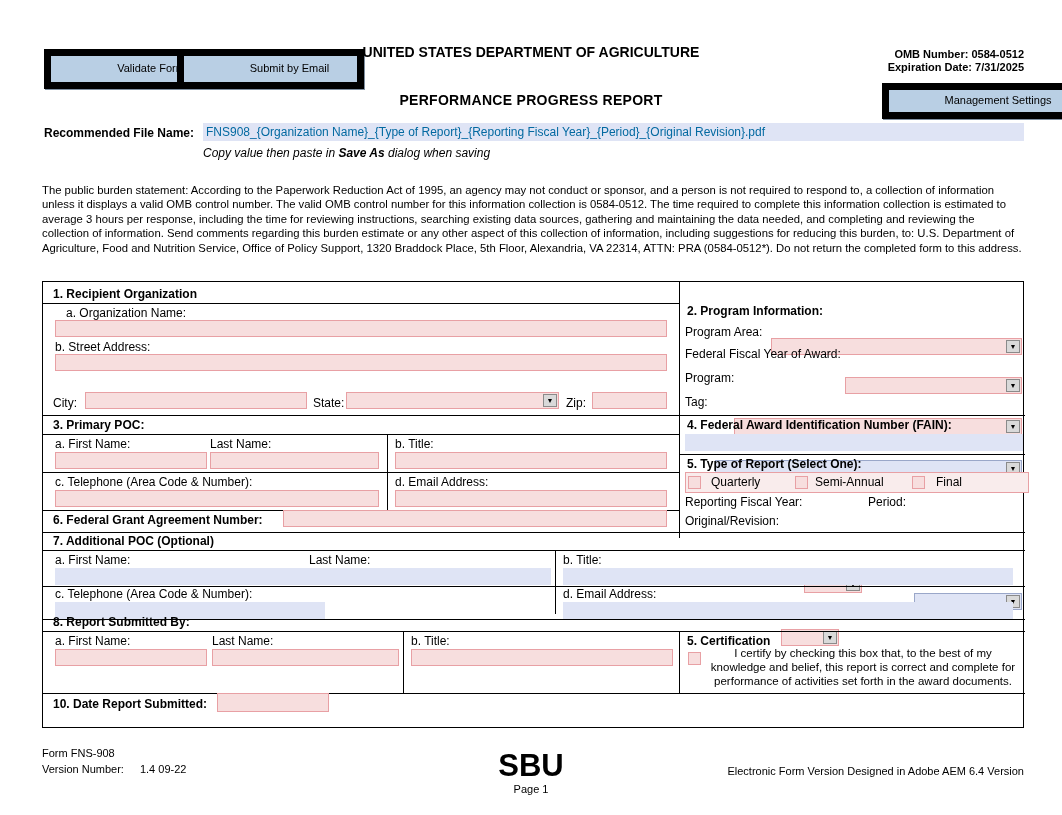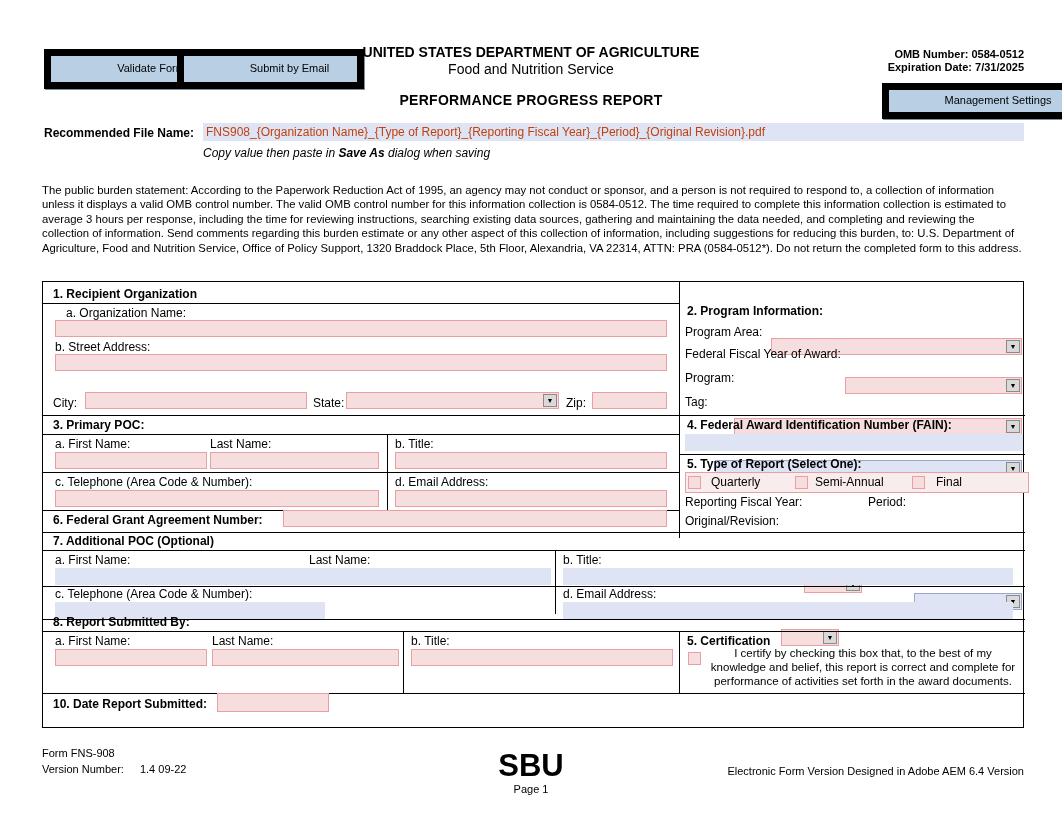--- a/index.html
+++ b/index.html
@@ -34,21 +34,21 @@
   .hdr-line1{position:absolute;left:0;top:44px;width:1062px;text-align:center;font-size:14px;font-weight:bold;}
   .hdr-line2{position:absolute;left:0;top:61px;width:1062px;text-align:center;font-size:14px;}
   .hdr-title{position:absolute;left:0;top:92px;width:1062px;text-align:center;font-size:14px;font-weight:bold;letter-spacing:.3px;}
   .omb1{position:absolute;right:38px;top:48px;font-size:11px;font-weight:bold;text-align:right;}
   .omb2{position:absolute;right:38px;top:61px;font-size:11px;font-weight:bold;text-align:right;}
 
   
   .recfile-label{position:absolute;left:44px;top:126px;font-size:12px;font-weight:bold;}
   .recfile-value{
     position:absolute;left:203px;top:123px;width:821px;height:18px;
-    background:#dfe4f5;border:none;font-size:12px;color:#c2410c;padding-left:3px;line-height:18px;
+    background:#dfe4f5;border:none;font-size:12px;color:#0369a1;padding-left:3px;line-height:18px;
     box-sizing:border-box;
   }
   .recfile-note{position:absolute;left:203px;top:146px;font-size:12px;font-style:italic;}
   .recfile-note b{font-style:italic;}
 
   
   .burden{
     position:absolute;left:42px;top:183px;width:982px;
     font-size:11.3px;line-height:14.4px;text-align:left;
   }
@@ -90,21 +90,20 @@
 </head>
 <body>
 
 <div class="page">
 
   <div class="btn" id="validate-form-button">Validate Form</div>
   <div class="btn" id="submit-email-button">Submit by Email</div>
   <div class="btn" id="management-settings-button">Management Settings</div>
 
   <div class="hdr-line1">UNITED STATES DEPARTMENT OF AGRICULTURE</div>
-  <div class="hdr-line2">Food and Nutrition Service</div>
   <div class="hdr-title">PERFORMANCE PROGRESS REPORT</div>
   <div class="omb1">OMB Number: 0584-0512</div>
   <div class="omb2">Expiration Date: 7/31/2025</div>
 
   <div class="recfile-label">Recommended File Name:</div>
   <div class="recfile-value">FNS908_{Organization Name}_{Type of Report}_{Reporting Fiscal Year}_{Period}_{Original Revision}.pdf</div>
   <div class="recfile-note"><span>Copy value then paste in </span><b>Save As</b><span> dialog when saving</span></div>
 
   <div class="burden">The public burden statement: According to the Paperwork Reduction Act of 1995, an agency may not conduct or sponsor, and a person is not required to respond to, a collection of information unless it displays a valid OMB control number. The valid OMB control number for this information collection is 0584-0512. The time required to complete this information collection is estimated to average 3 hours per response, including the time for reviewing instructions, searching existing data sources, gathering and maintaining the data needed, and completing and reviewing the collection of information. Send comments regarding this burden estimate or any other aspect of this collection of information, including suggestions for reducing this burden, to: U.S. Department of Agriculture, Food and Nutrition Service, Office of Policy Support, 1320 Braddock Place, 5th Floor, Alexandria, VA 22314, ATTN: PRA (0584-0512*). Do not return the completed form to this address.</div>
 

